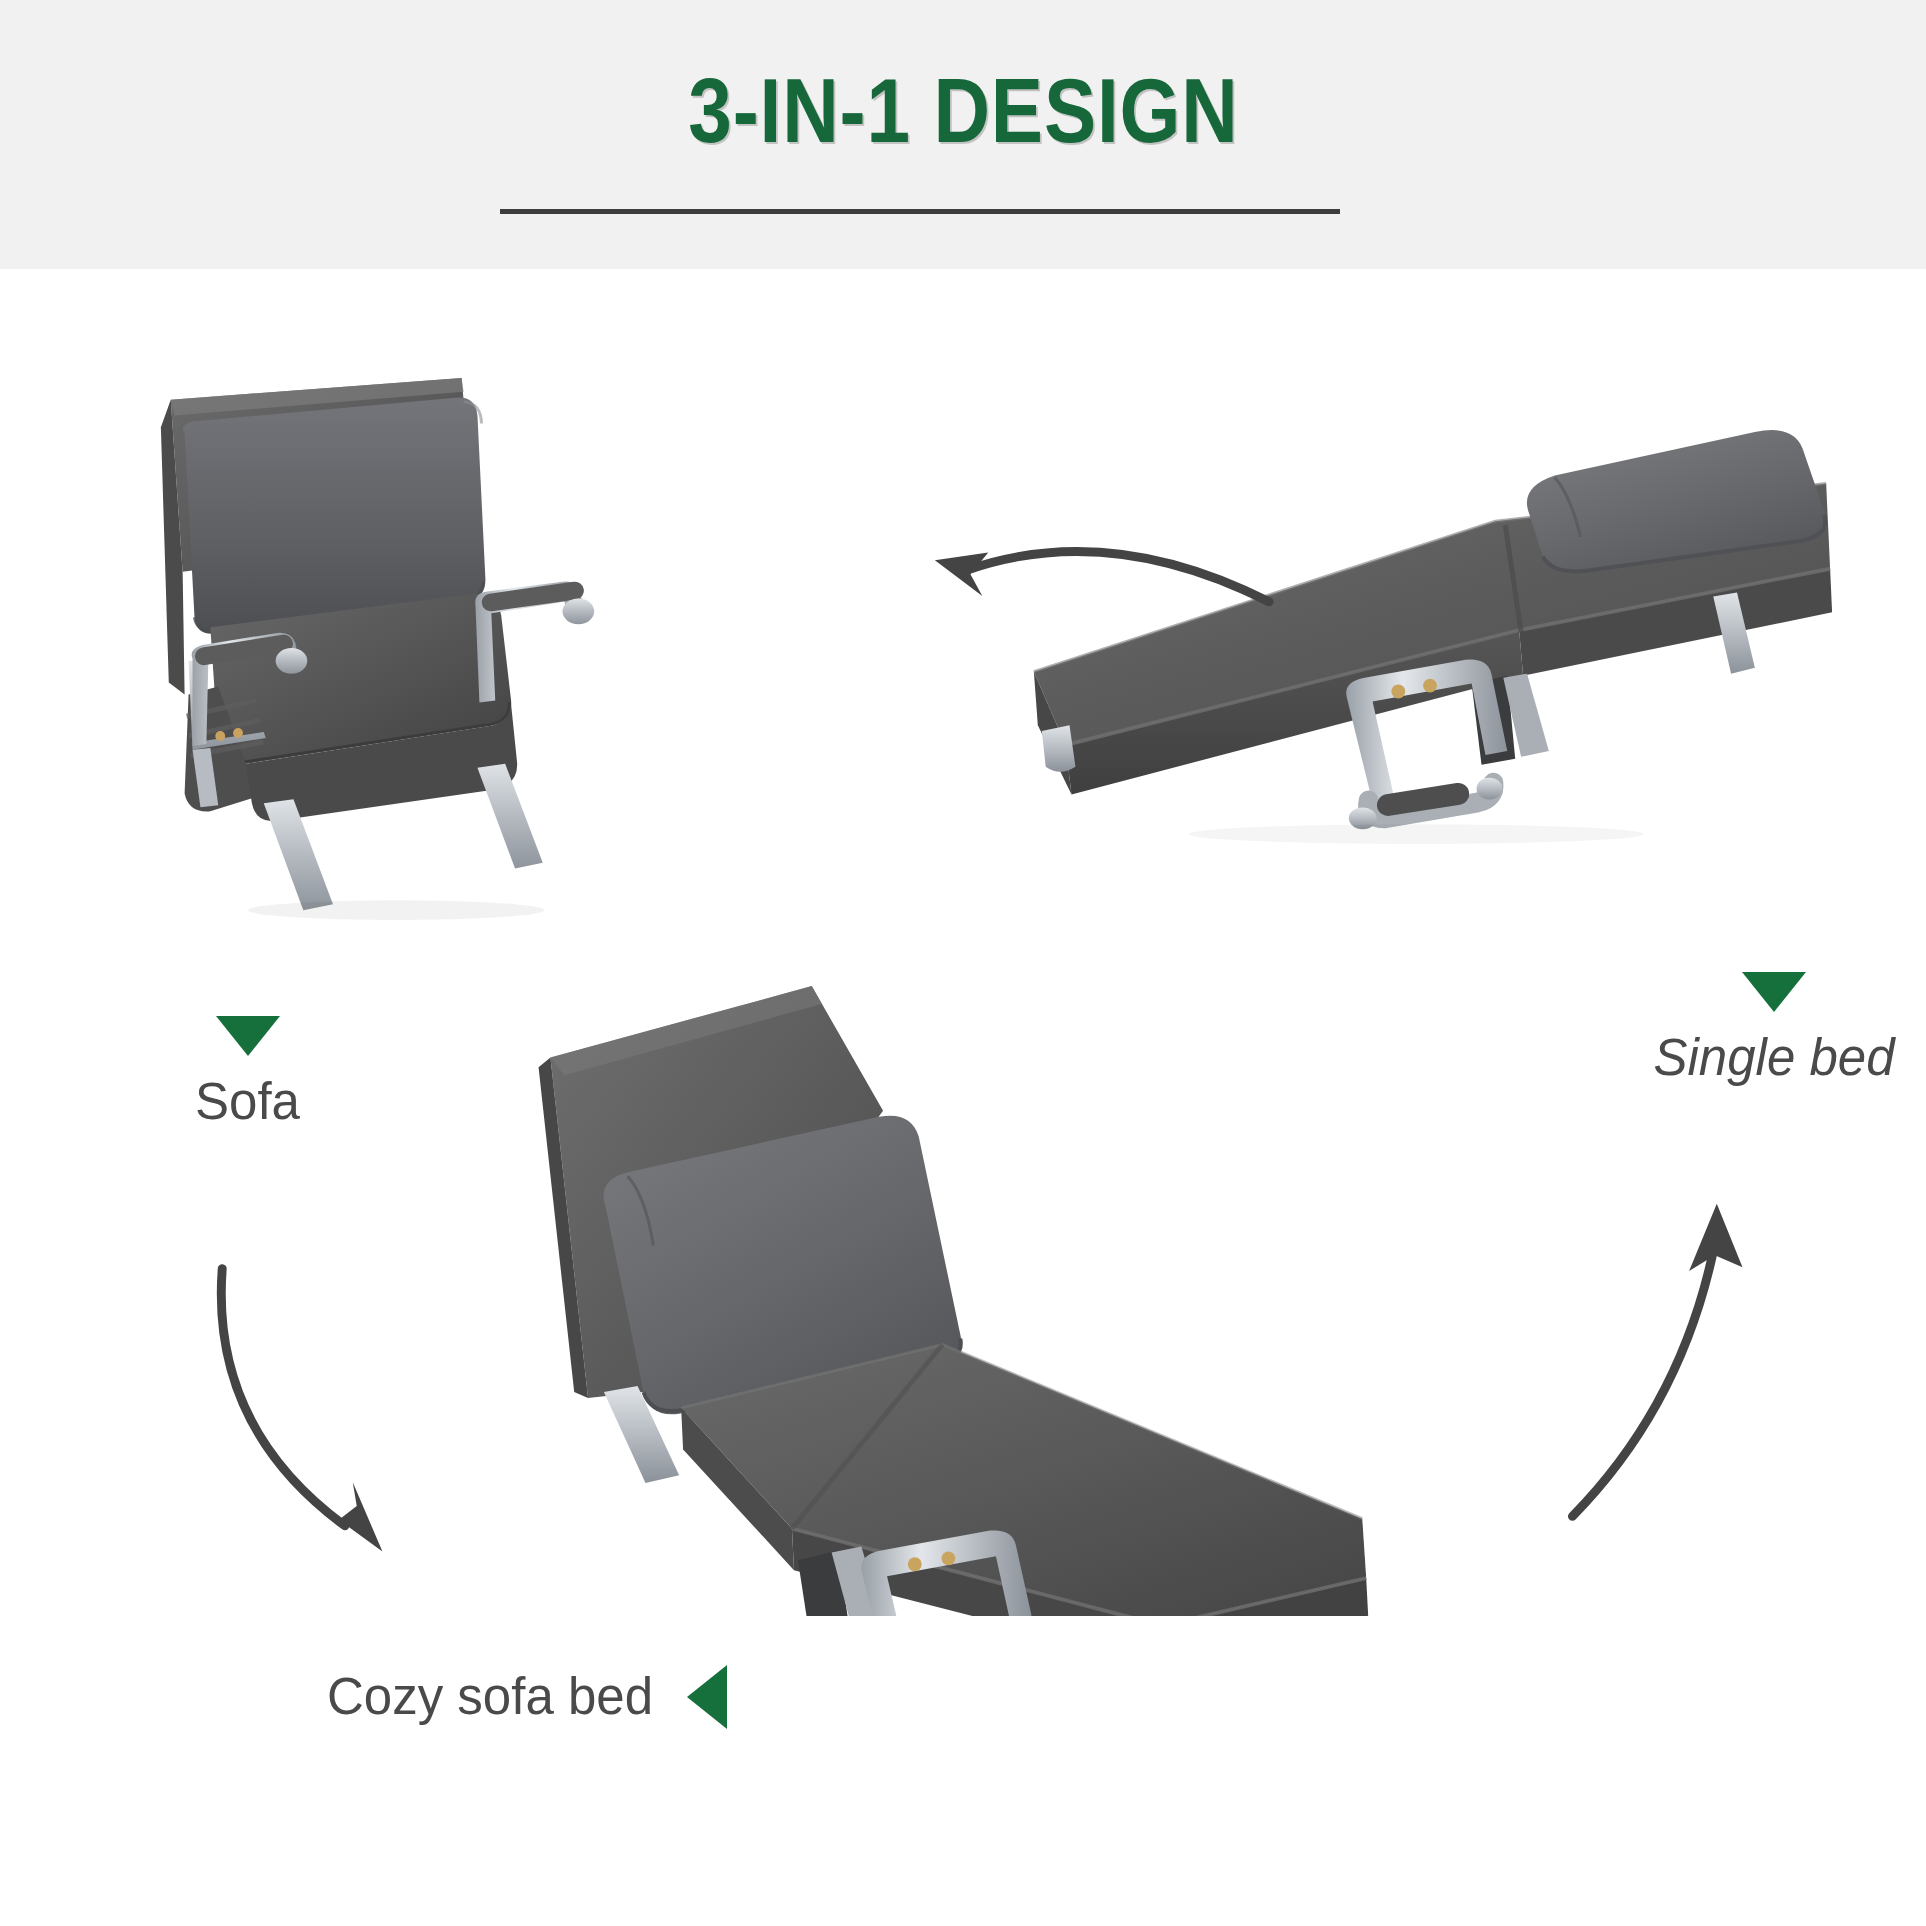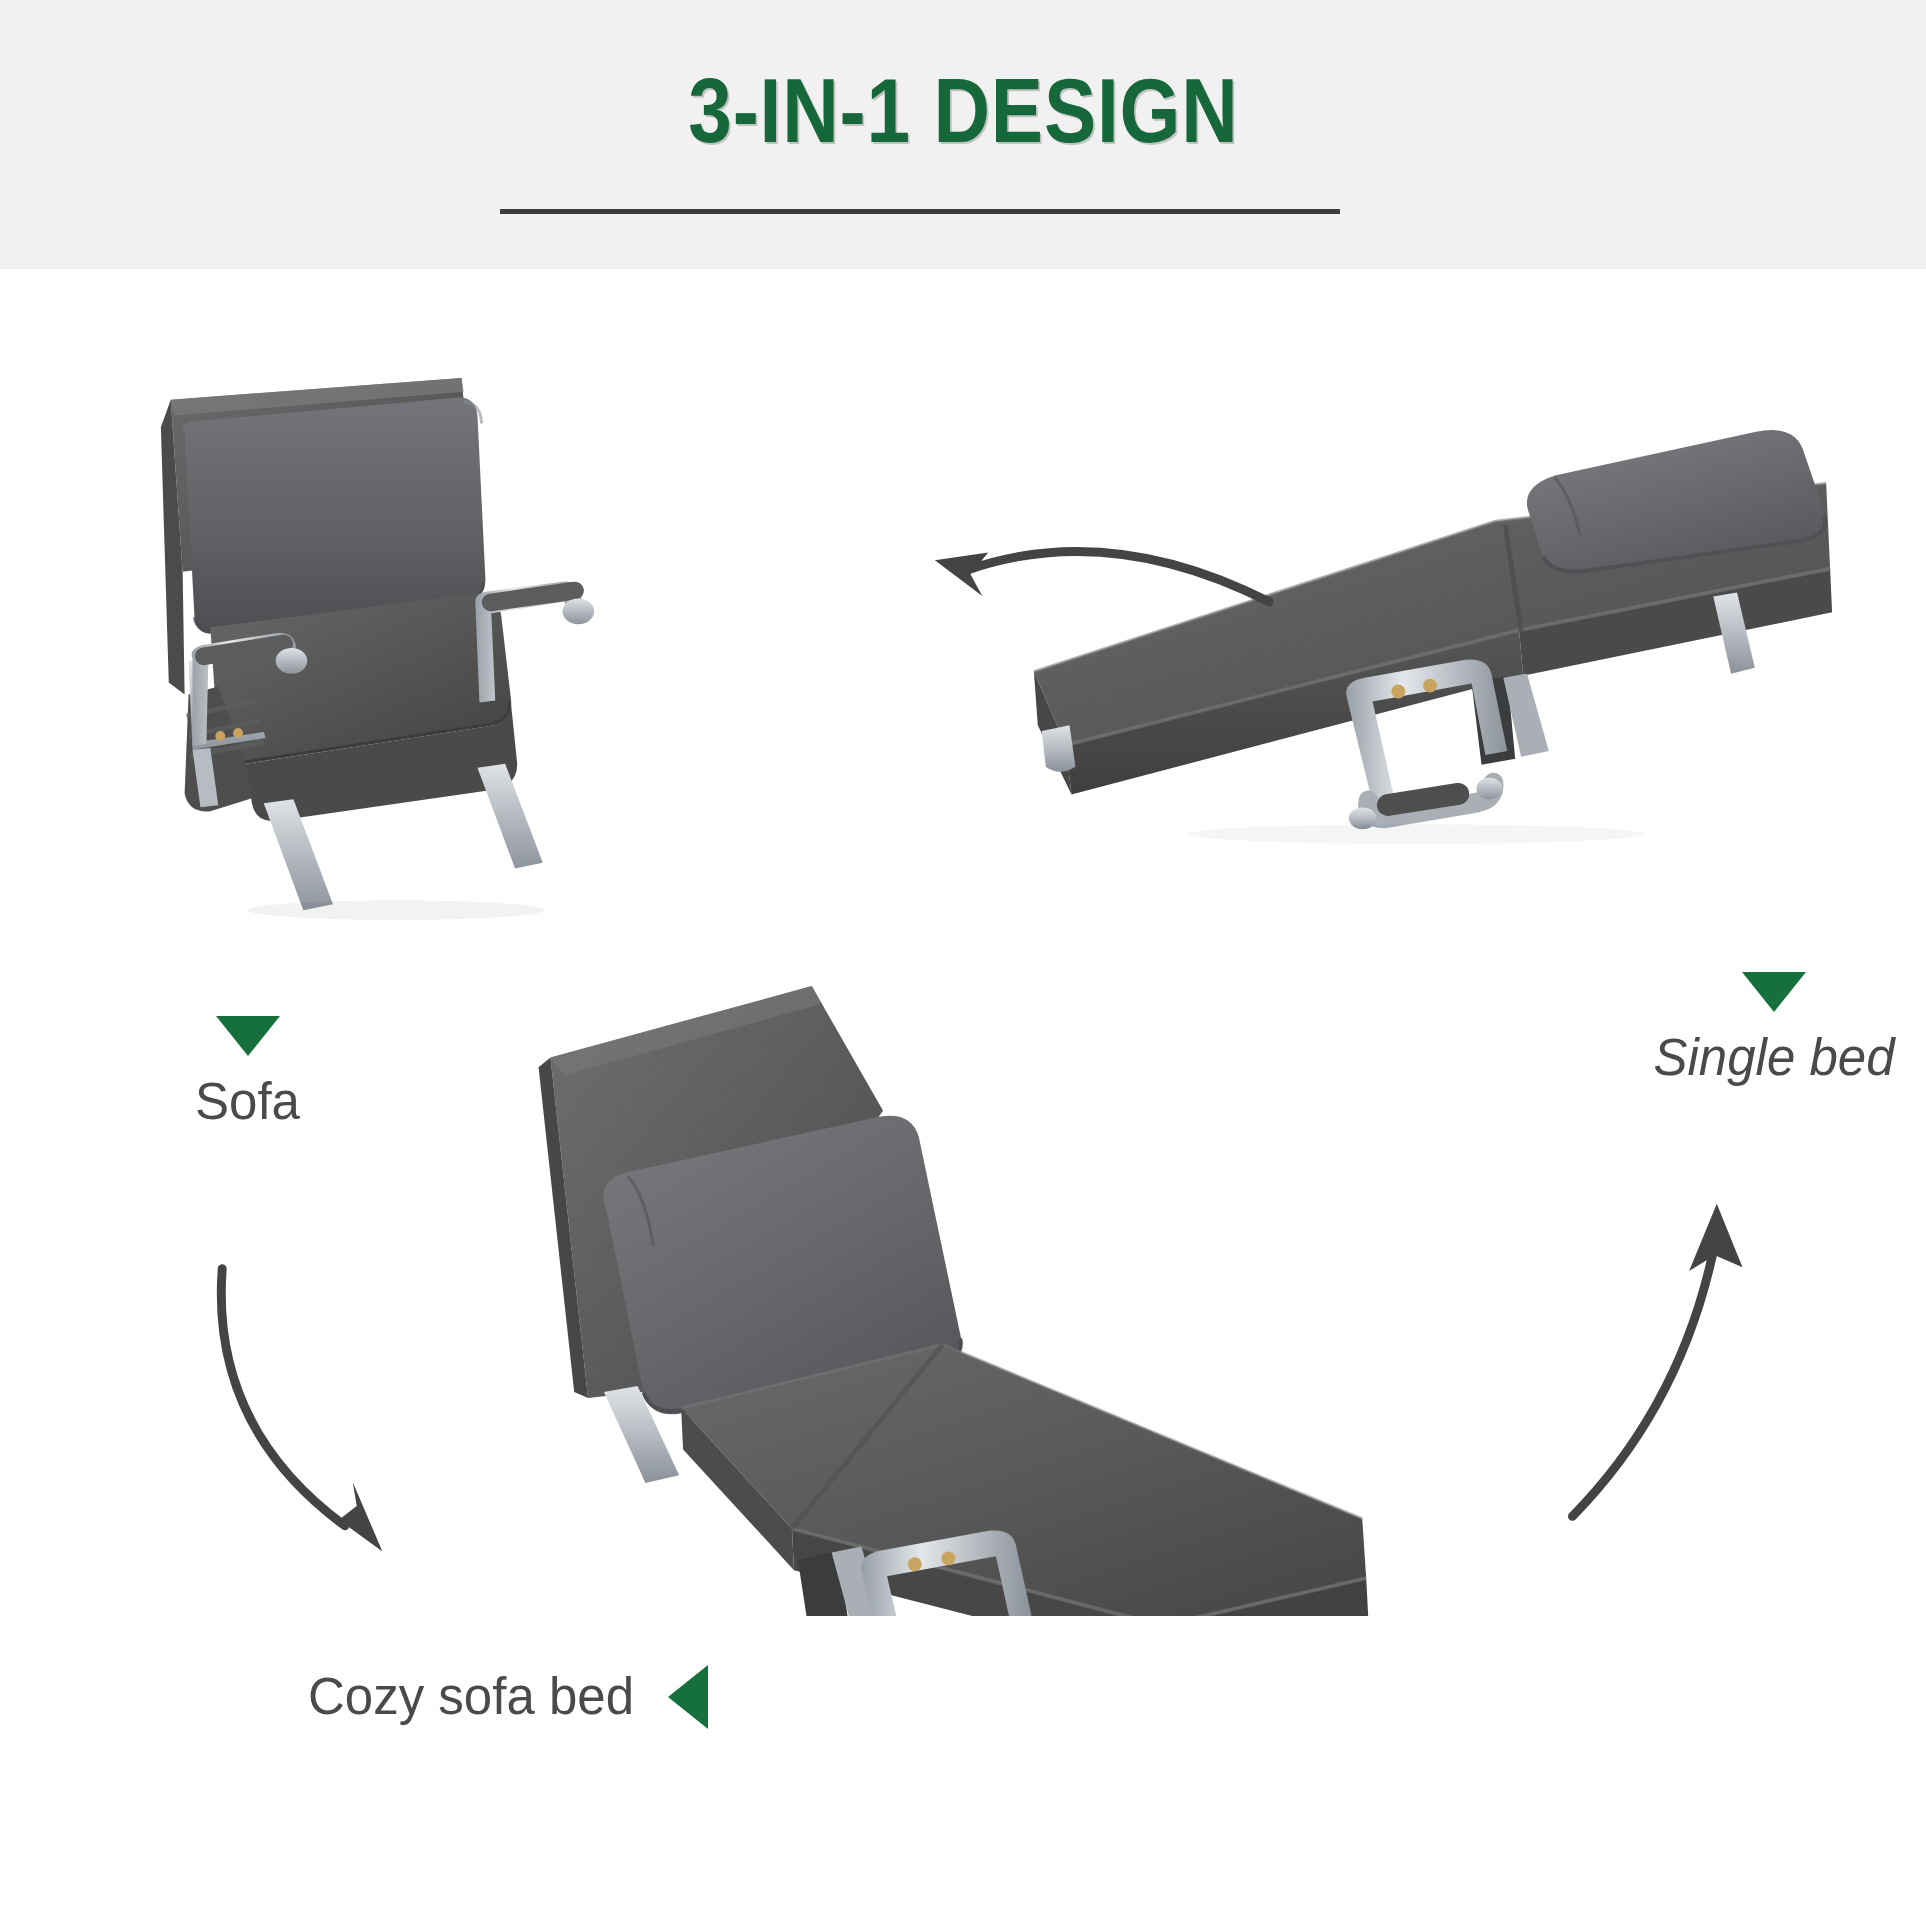--- a/index.html
+++ b/index.html
@@ -86,21 +86,21 @@
     width: 0; height: 0;
     border-top: 32px solid transparent;
     border-bottom: 32px solid transparent;
     border-right: 40px solid #15703c;
     margin-left: 26px;
   }
 
   
   #label-sofa       { left: 99px;  top: 648px;  width: 297px; }
   #label-single-bed { left: 1576px; top: 604px;  width: 396px; font-style: italic; }
-  #label-cozy       { left: 308px;  top: 1297px; gap: 8px; }
+  #label-cozy       { left: 327px;  top: 1297px; gap: 8px; }
 
   
   .arrow-svg { position: absolute; overflow: visible; }
   #arrow-top    { left: 891px;  top: 129px;  }
   #arrow-left   { left: 149px;  top: 871px;  }
   #arrow-right  { left: 1505px; top: 822px;  }
 
   
   .furniture { position: absolute; }
   #fig-sofa        { left: 149px;  top: 0px;    width: 554px;  height: 554px; }

